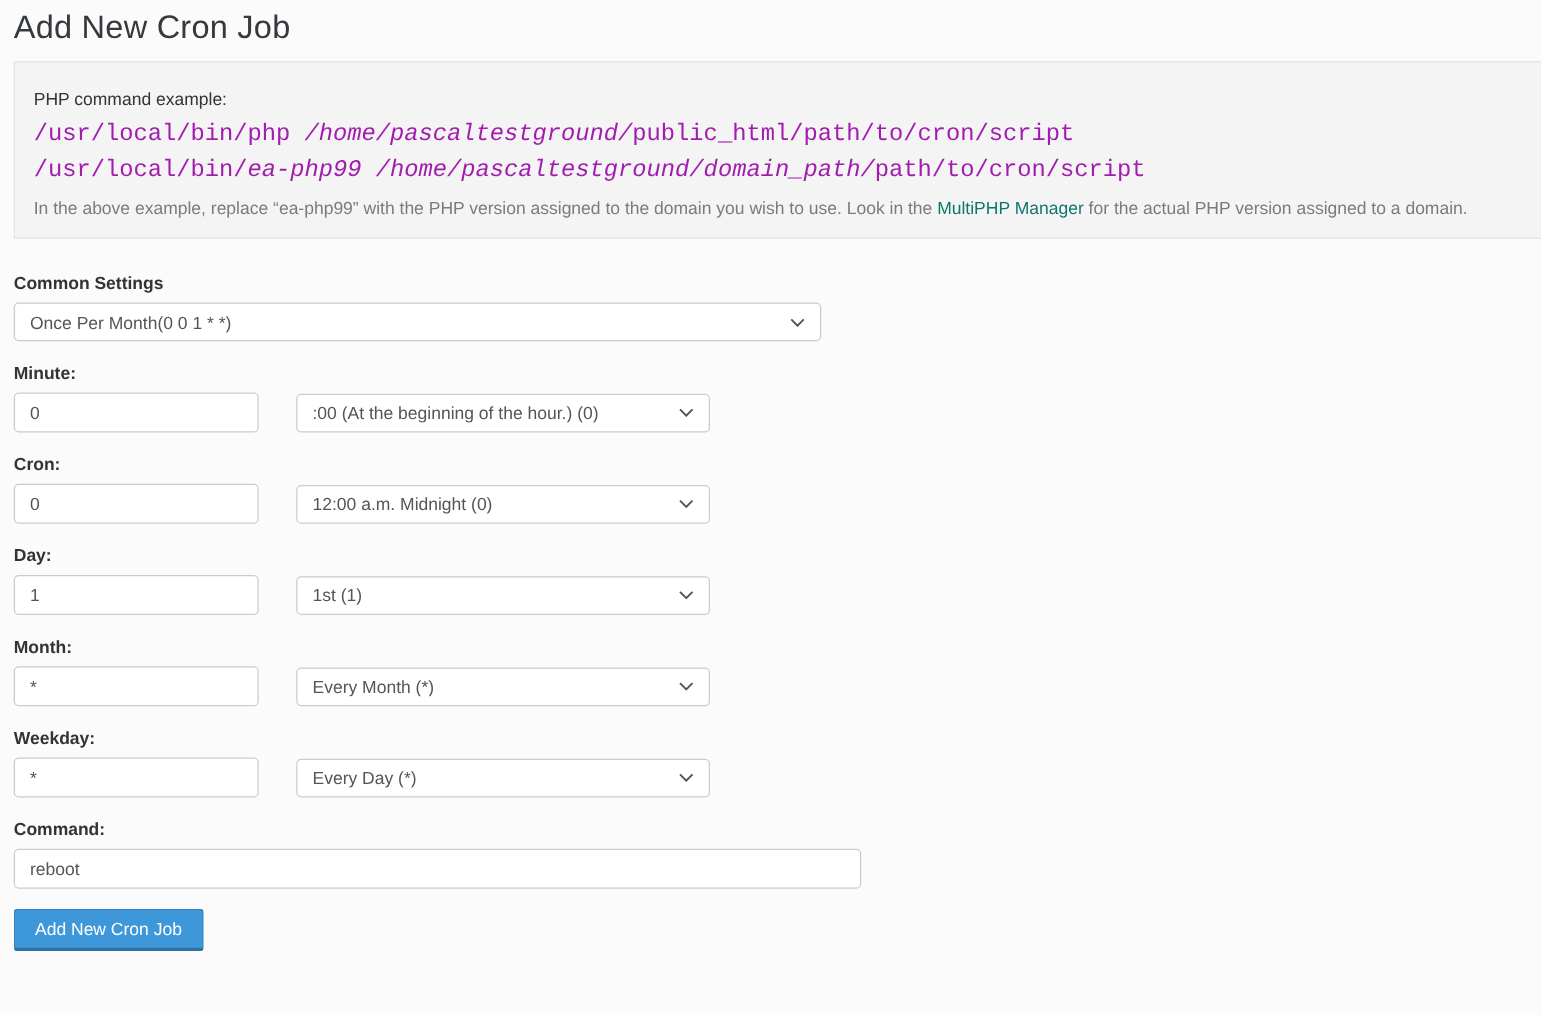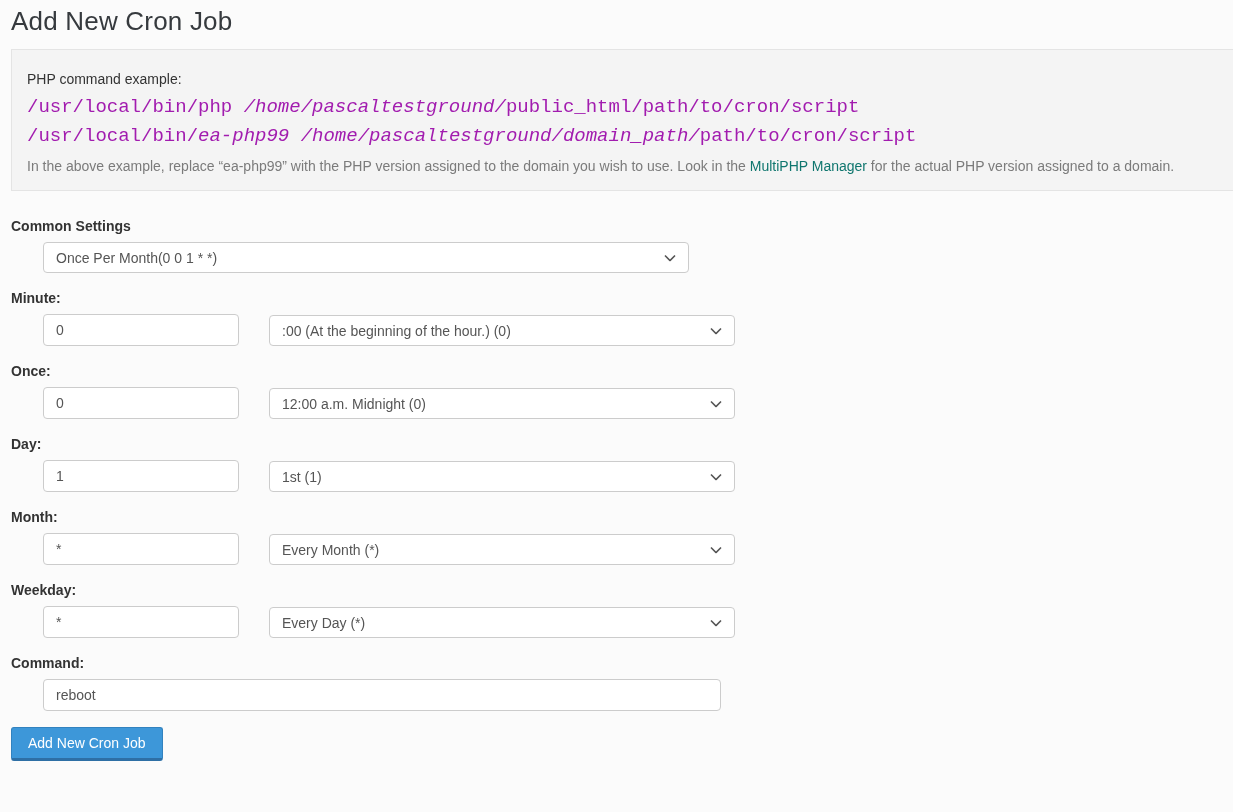--- a/index.html
+++ b/index.html
@@ -40,35 +40,35 @@
   .co-note a { color: #0f766e; text-decoration: none; }
 
   .cron-form { padding-top: 27px; }
   .field-label {
     display: block;
     font-size: 14px;
     font-weight: 700;
     color: #333;
     margin-bottom: 8px;
   }
-  .field-row { display: flex; align-items: flex-end; margin-bottom: 17px; margin-left: 32px; }
+  .field-row { display: flex; align-items: center; margin-bottom: 17px; }
   .txt-input {
     height: 32px;
     border: 1px solid #ccc;
     border-radius: 4px;
     background: #fff;
     color: #555;
     font-size: 14px;
     font-family: "Liberation Sans", "DejaVu Sans", sans-serif;
     padding: 0 12px;
     outline: none;
   }
   .w-small { width: 196px; }
   .w-full  { width: 678px; }
-  .select-wrap { position: relative; width: 466px; margin-left: 30px; }
+  .select-wrap { position: relative; width: 331px; margin-left: 30px; }
   .select-wrap.full { width: 646px; margin-left: 0; }
   .select-wrap select {
     appearance: none;
     -webkit-appearance: none;
     -moz-appearance: none;
     width: 100%;
     height: 31px;
     border: 1px solid #ccc;
     border-radius: 4px;
     background: #fff;
@@ -134,21 +134,21 @@
       <div class="select-wrap">
         <select>
           <option>:00 (At the beginning of the hour.) (0)</option>
         </select>
         <span class="chev"><svg width="12" height="7" viewBox="0 0 12 7">
               <polyline points="1,1 6,6 11,1" fill="none" stroke="#555" stroke-width="1.6"></polyline>
             </svg></span>
       </div>
     </div>
 
-    <label class="field-label">Once:</label>
+    <label class="field-label">Cron:</label>
     <div class="field-row">
       <input class="txt-input w-small" type="text" value="0" style="">
       <div class="select-wrap">
         <select>
           <option>12:00 a.m. Midnight (0)</option>
         </select>
         <span class="chev"><svg width="12" height="7" viewBox="0 0 12 7">
               <polyline points="1,1 6,6 11,1" fill="none" stroke="#555" stroke-width="1.6"></polyline>
             </svg></span>
       </div>

